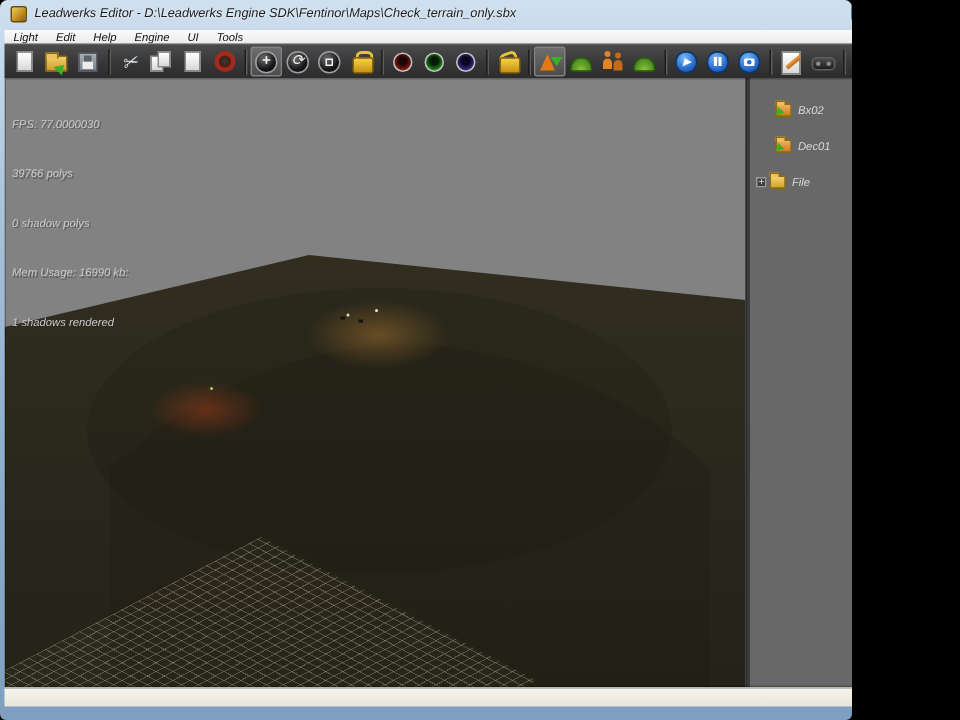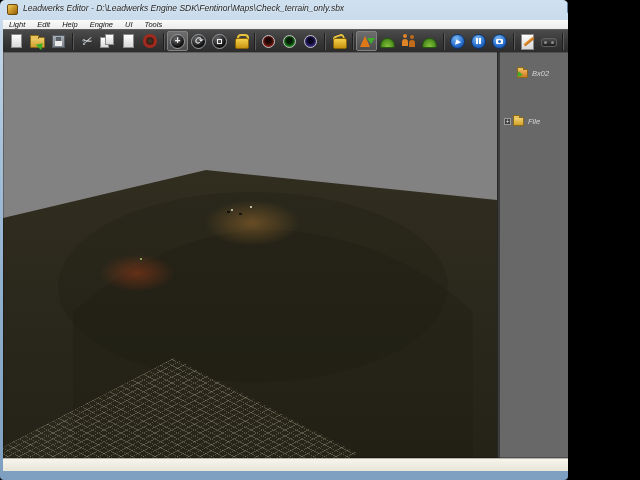--- a/index.html
+++ b/index.html
@@ -291,30 +291,42 @@
       <path d="M70,260 Q180,165 300,180 Q400,195 470,260 L470,406 L70,406 Z" fill="#1a180f" opacity="0.25"></path>
     </svg>
     <div class="grid-patch"></div>
     <div class="glow glow-hill"></div>
     <div class="glow glow-red"></div>
     <i class="blob b1"></i>
     <i class="blob b2"></i>
     <i class="speck sp1"></i>
     <i class="speck sp2"></i>
     <i class="speck sp3"></i>
+    <div class="stats">
+      <div>FPS: 77.0000030</div>
+      <div>39766 polys</div>
+      <div>0 shadow polys</div>
+      <div>Mem Usage: 16990 kb:</div>
+      <div>1 shadows rendered</div>
+    </div>
   </div>
 
   <div class="splitter"></div>
 
   <div class="panel">
     <div class="tree-row" style="top:15px">
       <span class="exp-space"></span>
         <i class="t-folder withArrow"></i>
       <span class="tree-label">Bx02</span>
     </div>
+    <div class="tree-row" style="top:39px">
+      <span class="exp-space"></span>
+        <i class="t-folder withArrow"></i>
+      <span class="tree-label">Dec01</span>
+    </div>
     <div class="tree-row" style="top:63px">
       <span class="expander">+</span>
       <i class="t-folder" style="margin-left:2px"></i>
       <span class="tree-label">File</span>
     </div>
   </div>
 
   <div class="scrollbar">
     <div class="thumb"></div>
   </div>

